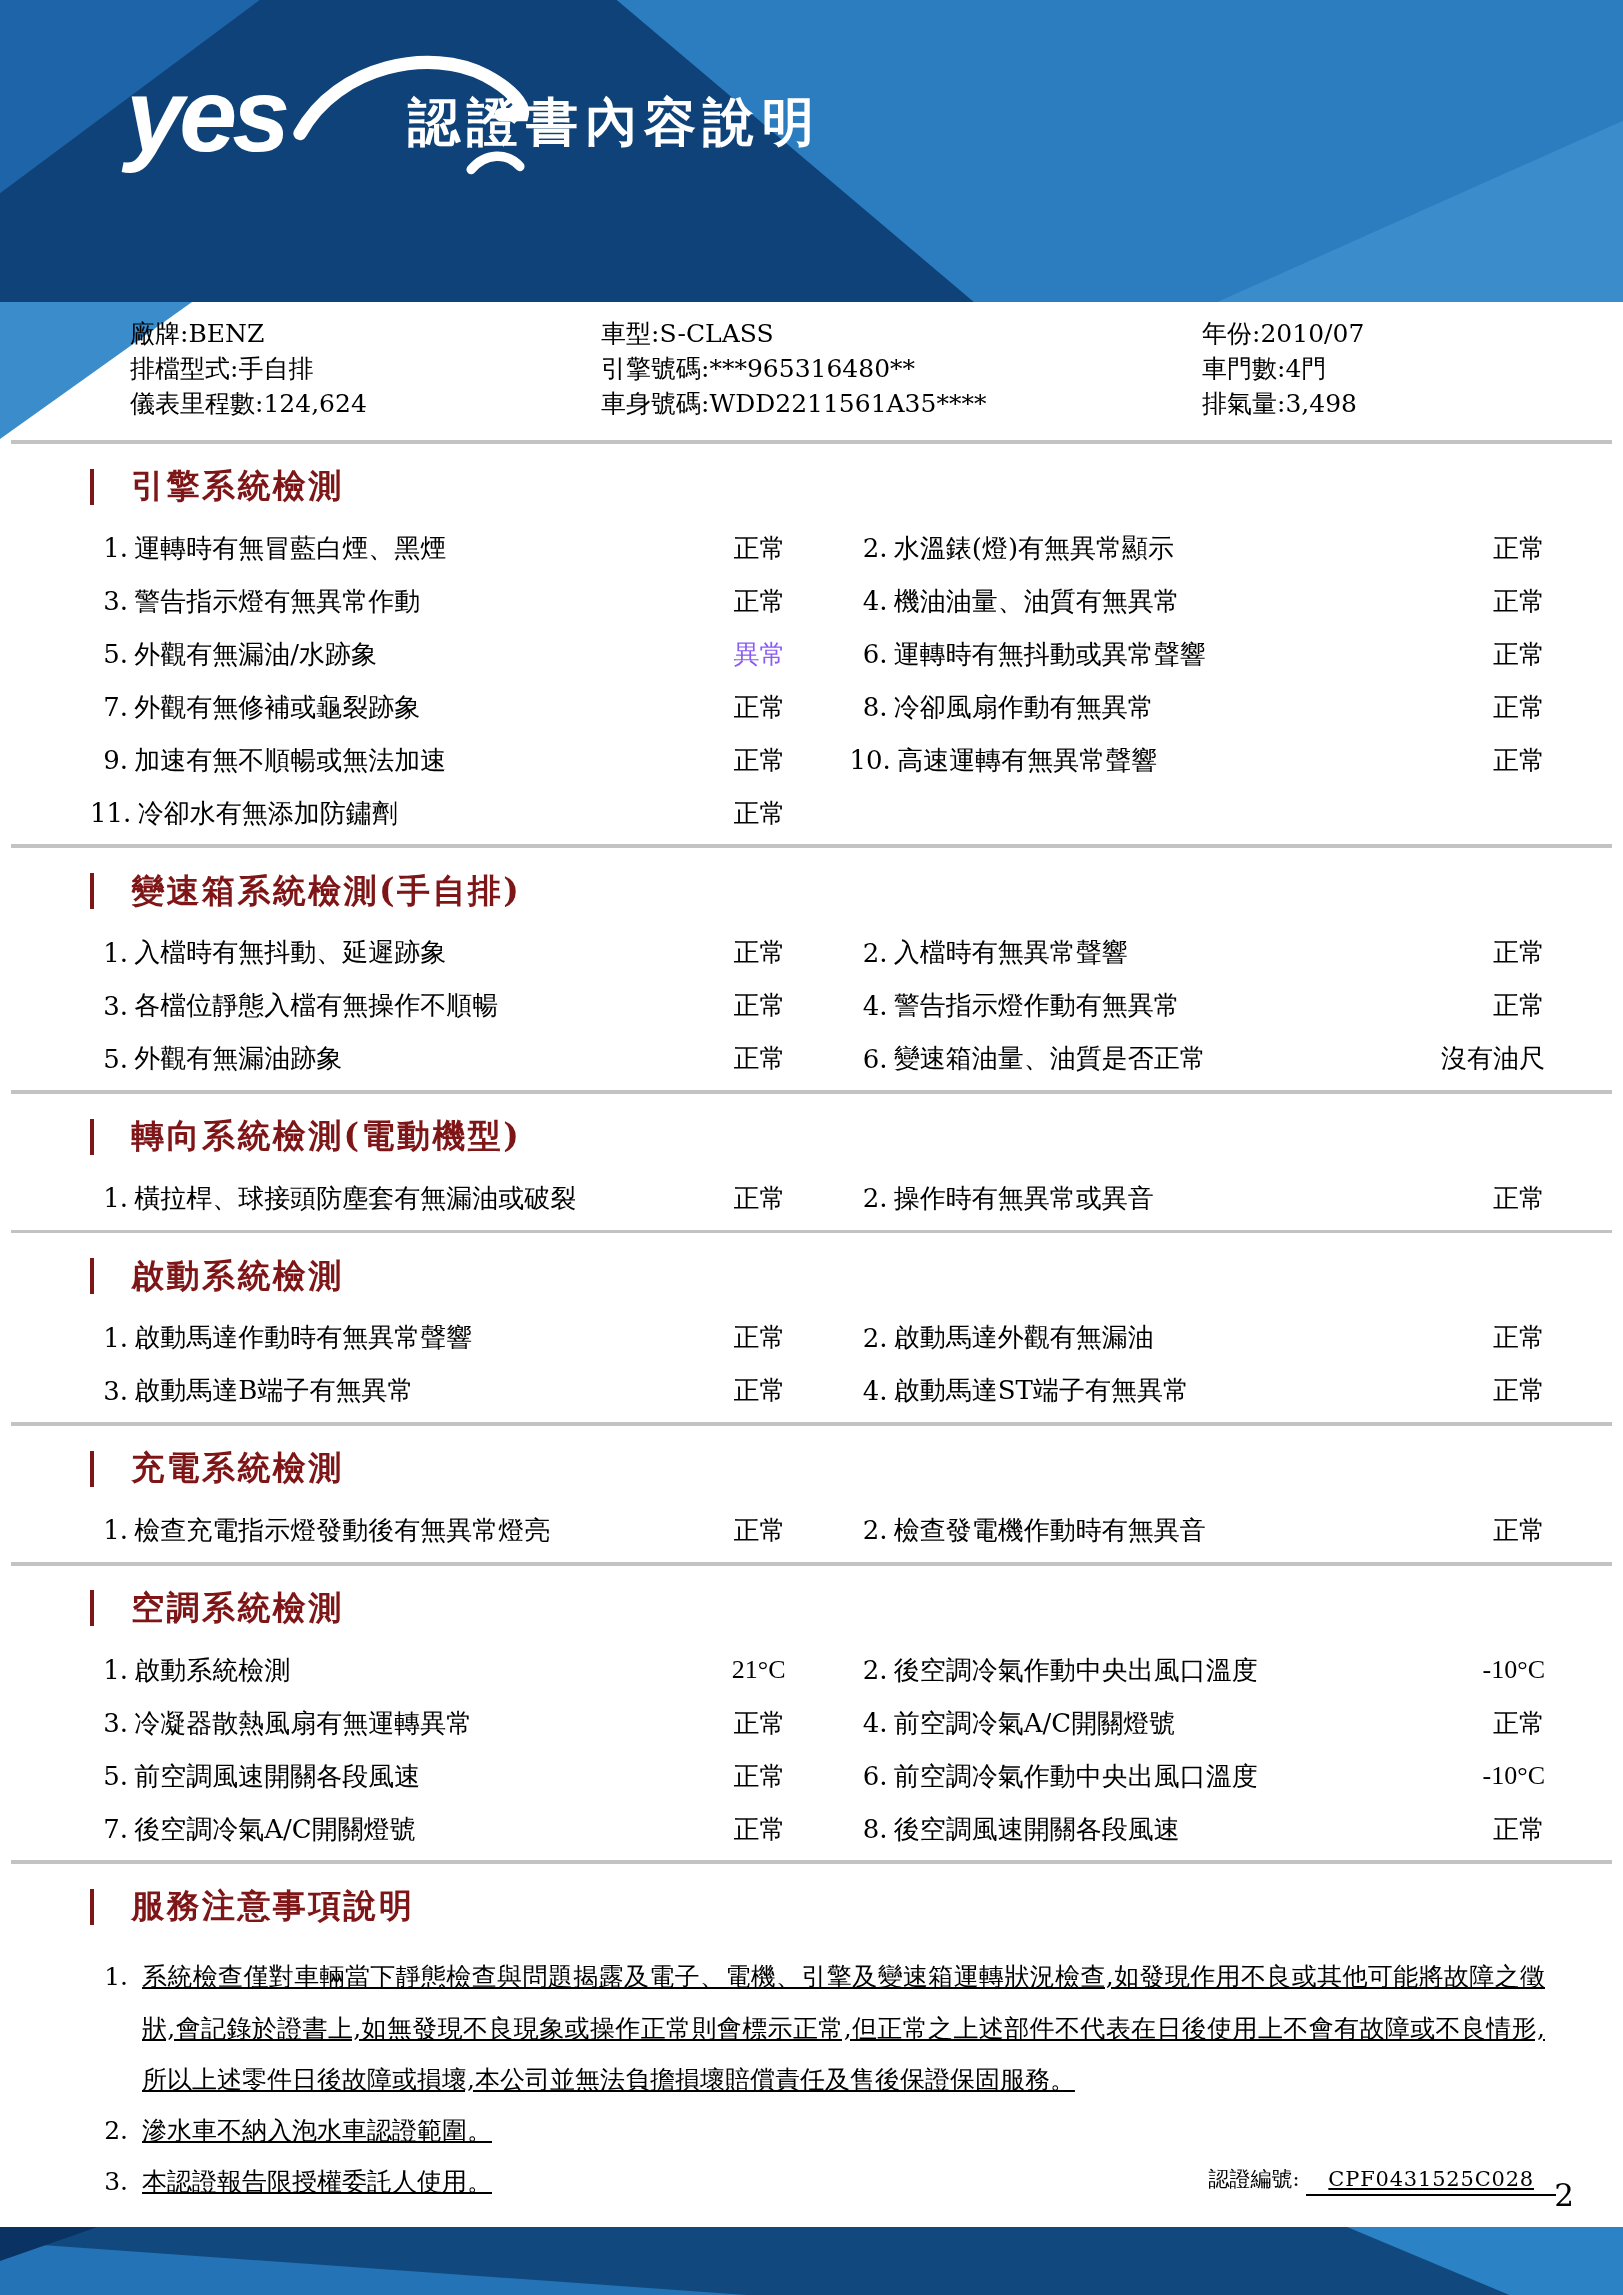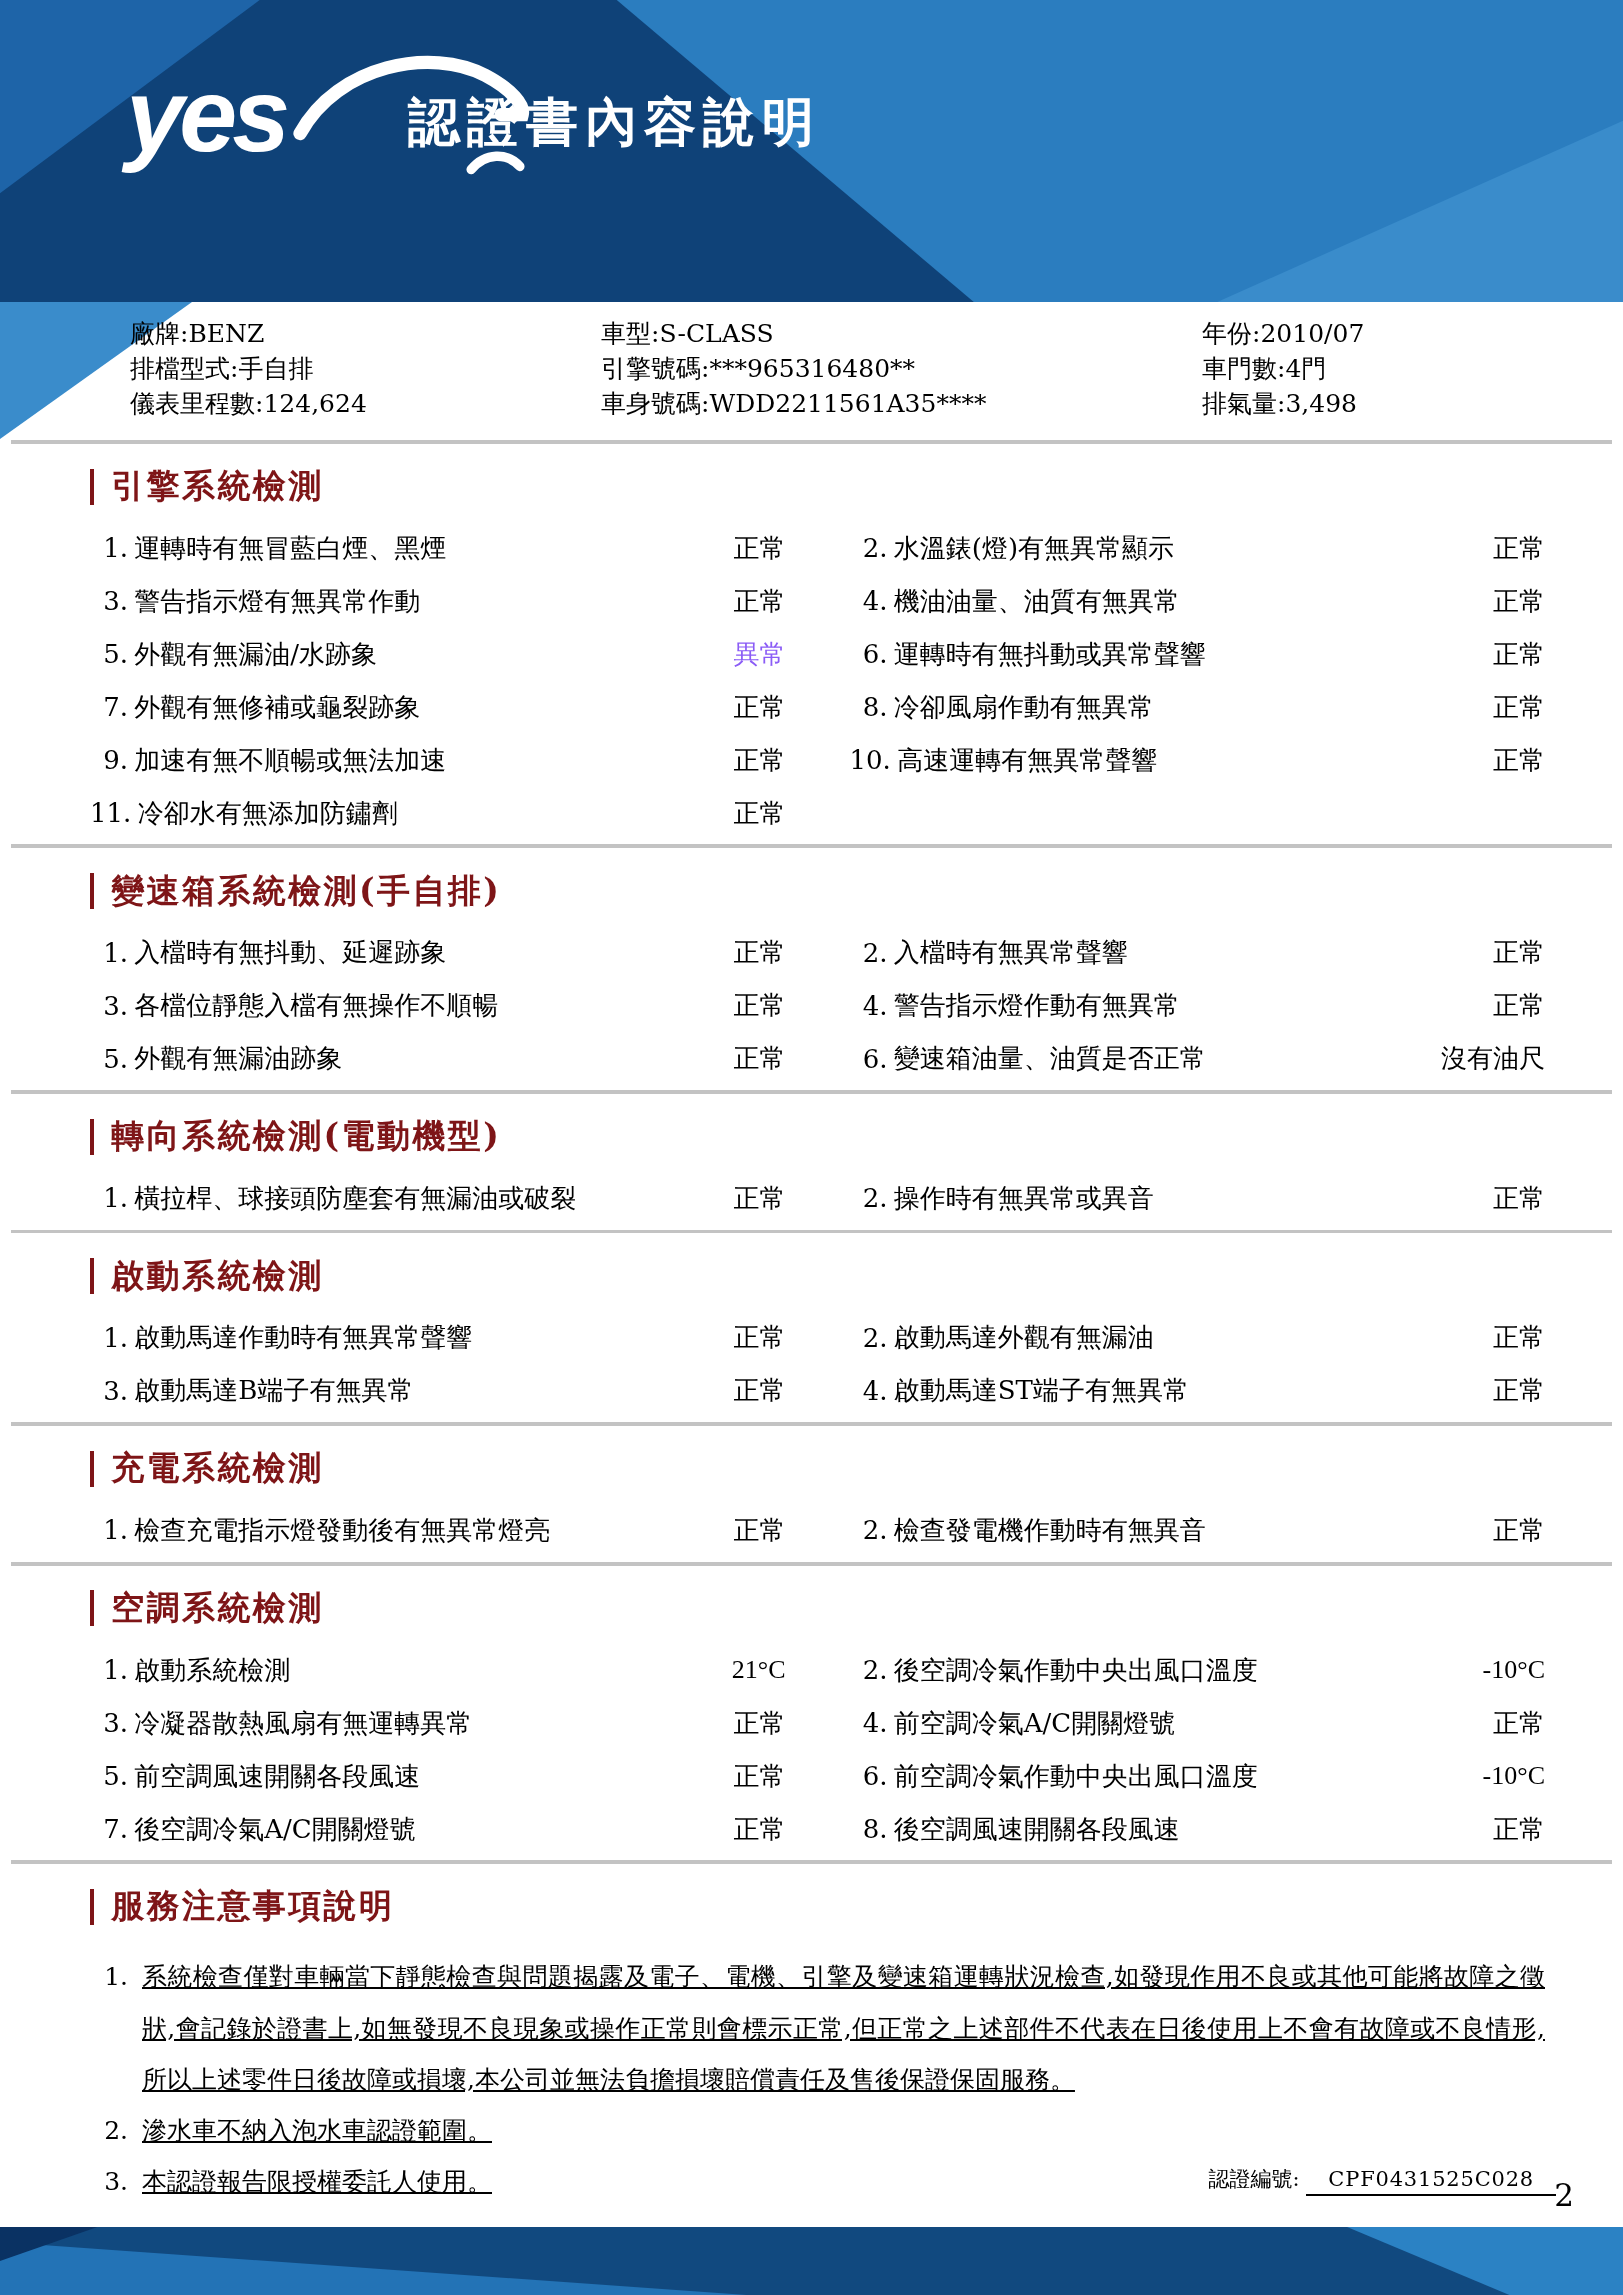--- a/index.html
+++ b/index.html
@@ -22,36 +22,36 @@
                 font-weight:700;font-size:52px;color:#fff;letter-spacing:7px;white-space:nowrap;}
 
   
   .content{position:absolute;top:302px;left:0;right:0;bottom:68px;overflow:hidden;}
   .vinfo{margin:15.7px 78px 20.4px 130px;display:grid;grid-template-columns:471px 601px 1fr;
          row-gap:4px;font-size:25px;line-height:1.25;}
   .vinfo-cell{white-space:nowrap;}
   .rule{height:3.9px;background:#c3c3c3;margin:0 11px;}
 
   .section{padding:0 78px 4.7px 90px;}
-  .sec-head{display:flex;align-items:center;margin:20.4px 0 12.6px;}
+  .sec-head{display:flex;align-items:center;margin:20.4px 0 12.6px;gap:20px;}
   .sec-bar{width:3.9px;height:36px;background:#7e1517;margin-right:17.3px;flex:none;}
   .sec-title{font-size:33px;font-weight:700;color:#7e1517;letter-spacing:2.4px;white-space:nowrap;}
   .items{display:grid;grid-template-columns:1fr 1fr;column-gap:64px;font-size:26px;}
   .item{display:flex;align-items:center;height:53px;}
   .i-num{min-width:38px;text-align:right;flex:none;}
   .i-label{margin-left:6.3px;white-space:nowrap;}
   .i-status{margin-left:auto;white-space:nowrap;padding-left:15.7px;font-family:Liberation Serif, serif;}
   .i-status.bad{color:#8b5cf6;}
 
   .notes-list{position:relative;padding:0 78px 0 90px;font-size:25px;margin-top:4.7px;}
   .note{display:flex;align-items:flex-start;line-height:2.05;}
   .n-num{min-width:38px;text-align:right;flex:none;margin-right:14px;}
   .n-text{flex:1;text-align:justify;text-decoration:underline;}
   .cert{position:absolute;right:67px;top:214px;font-size:21px;white-space:nowrap;}
-  .cert-num{border-bottom:2.4px solid #000;padding:0 22px 2.4px;letter-spacing:0.8px;}
+  .cert-num{border-bottom:2.4px solid #000;padding:0 22px 2.4px;letter-spacing:0.8px;text-decoration:underline;}
 
   .page-num{position:absolute;right:49px;bottom:82px;font-size:31px;}
 
   
   .footer{position:absolute;left:0;bottom:0;width:1623px;height:68px;background:#11497f;overflow:hidden;}
   .f-left{background:#2373b6;clip-path:polygon(0 22%,46% 100%,0 100%);}
   .f-dark{background:#0a3263;clip-path:polygon(0 0,6% 0,0 50%);}
   .f-right{background:#2b82c4;clip-path:polygon(83% 0,100% 0,100% 100%,93% 100%);}
 </style>
 </head>

